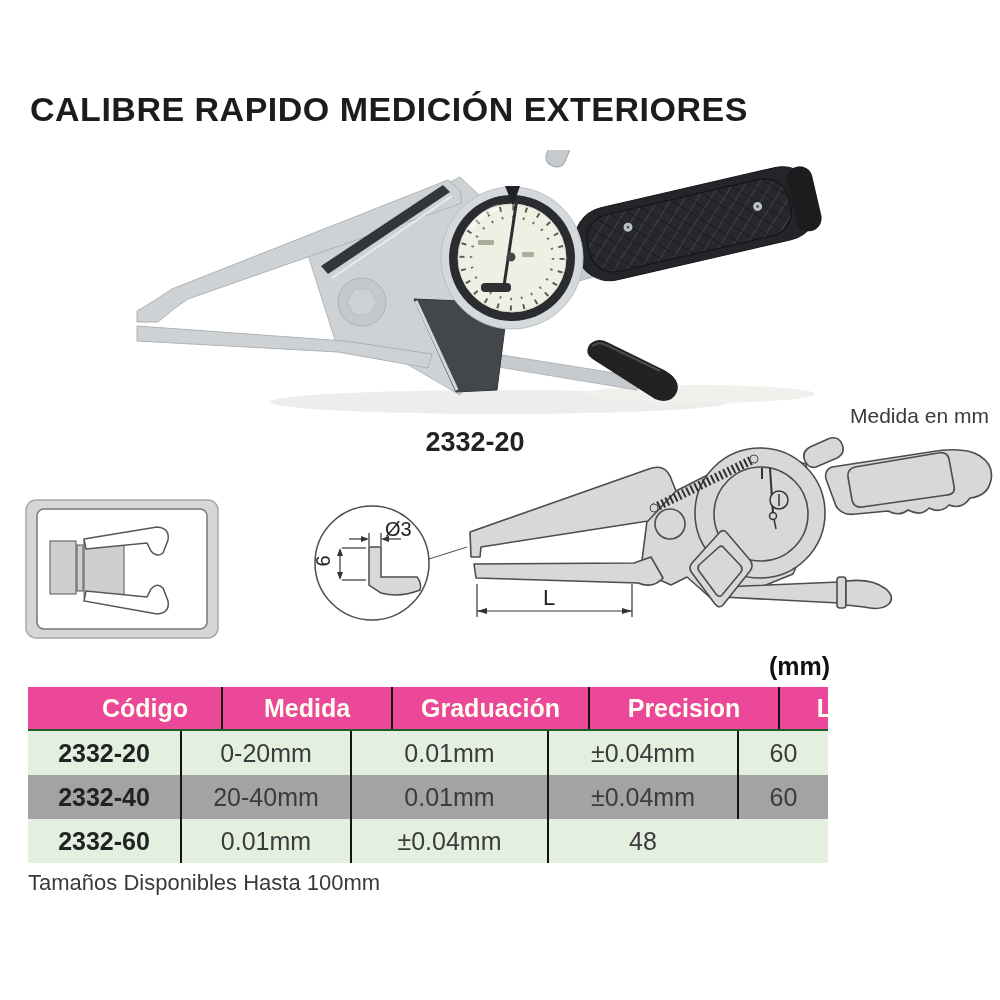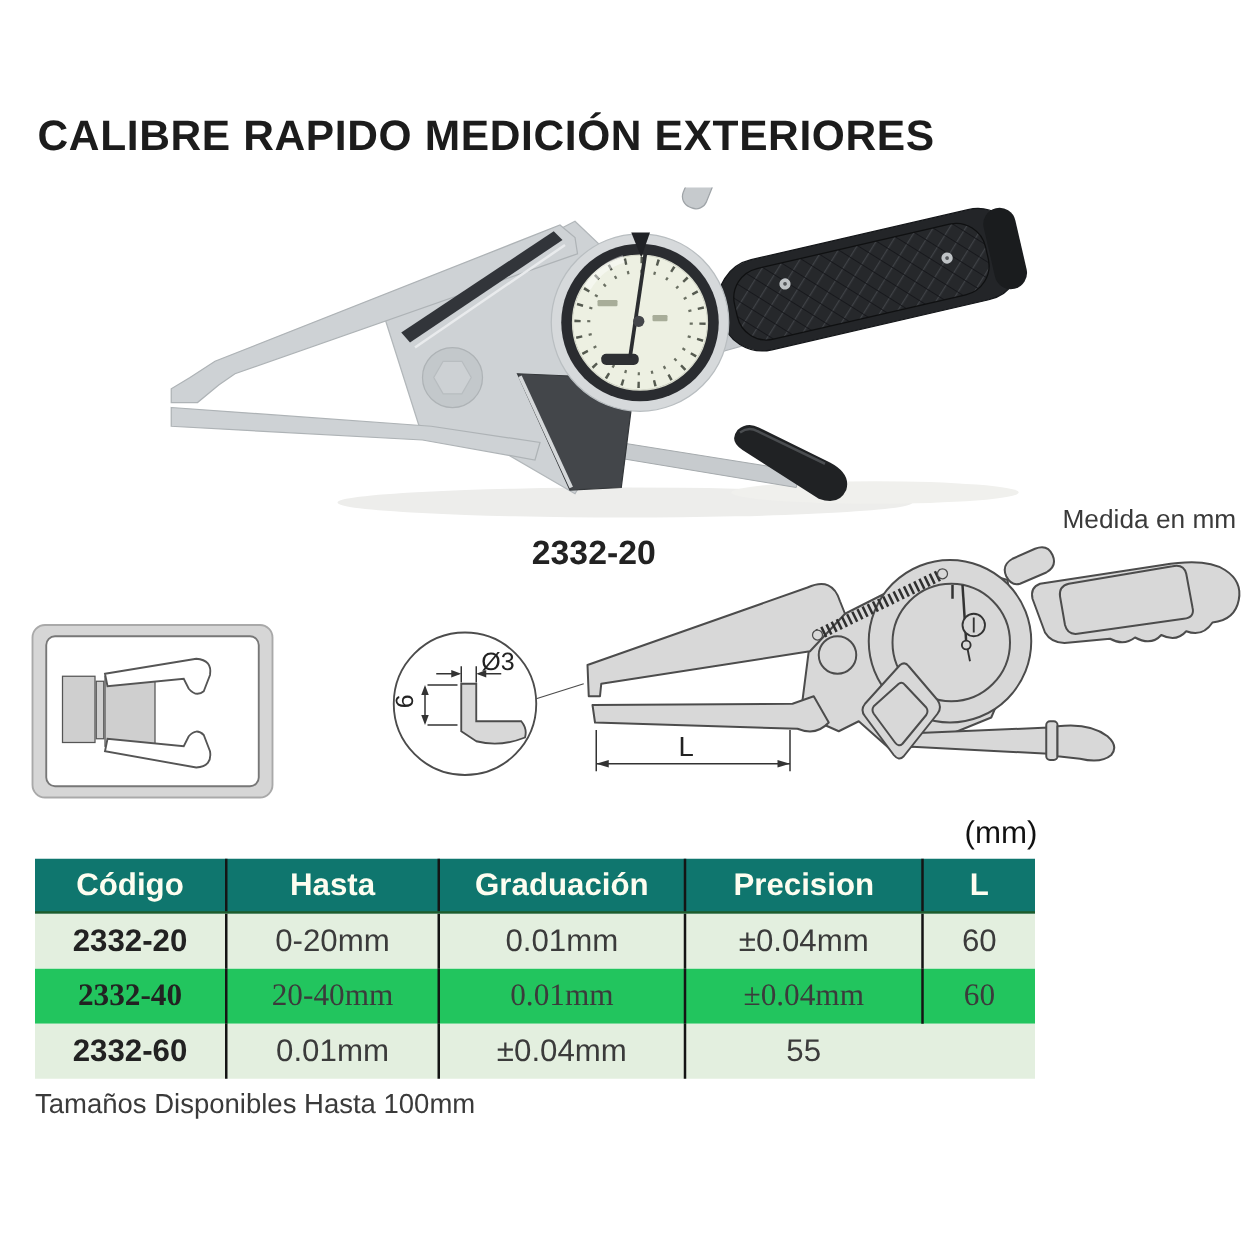--- a/index.html
+++ b/index.html
@@ -17,36 +17,36 @@
     position:absolute; left:370px; top:427px; width:210px; text-align:center;
     font-size:27px; font-weight:bold; color:#222;
   }
   .units-note {
     position:absolute; left:850px; top:404px; font-size:21px; color:#3a3a3a; white-space:nowrap;
   }
   .inset-svg { position:absolute; left:22px; top:496px; }
   .drawing-svg { position:absolute; left:300px; top:430px; }
   .mm-label {
     position:absolute; left:730px; top:652px; width:100px; text-align:right;
-    font-size:25px; font-weight:normal; color:#111;
+    font-size:25px; font-weight:bold; color:#111;
   }
   .spec-table { position:absolute; left:28px; top:687px; width:800px; }
   .t-row { display:grid; grid-template-columns:152px 170px 197px 190px 91px; }
-  .t-head { background:#0f766e; border-bottom:2px solid #1f5c2b; }
+  .t-head { background:#ec4899; border-bottom:2px solid #1f5c2b;padding-left:41px; }
   .t-head .cell {
     height:42px; display:flex; align-items:center; justify-content:center;
     color:#fdfdf0; font-weight:bold; font-size:25px;
   }
   .t-body .cell {
     height:44px; display:flex; align-items:center; justify-content:center;
     font-size:25px; color:#3b3b3b;
   }
   .t-body .code { font-weight:bold; color:#222; }
   .row-green { background:#e3efdf; }
-  .row-gray  { background:#22c55e;font-family:Liberation Serif, serif; }
+  .row-gray  { background:#a3a3a3; }
   .cell.sep { border-left:2px solid #141414; }
   .footer-note {
     position:absolute; left:28px; top:870px; font-size:22px; color:#3a3a3a;
   }
   text { font-family:"Liberation Sans", sans-serif; }
 </style>
 </head>
 <body>
 
 <div class="page">
@@ -205,21 +205,21 @@
     <polygon points="477,611 487,608 487,614" fill="#333"></polygon>
     <polygon points="632,611 622,608 622,614" fill="#333"></polygon>
     <text x="549" y="605" font-size="22" fill="#222" text-anchor="middle">L</text>
   </svg>
 
   <div class="mm-label">(mm)</div>
 
   <div class="spec-table">
     <div class="t-row t-head">
       <div class="cell">Código</div>
-      <div class="cell sep">Hasta</div>
+      <div class="cell sep">Medida</div>
       <div class="cell sep">Graduación</div>
       <div class="cell sep">Precision</div>
       <div class="cell sep">L</div>
     </div>
     <div class="t-body">
       <div class="t-row row-green">
         <div class="cell code">2332-20</div>
         <div class="cell sep">0-20mm</div>
         <div class="cell sep">0.01mm</div>
         <div class="cell sep">±0.04mm</div>
@@ -229,20 +229,20 @@
         <div class="cell code">2332-40</div>
         <div class="cell sep">20-40mm</div>
         <div class="cell sep">0.01mm</div>
         <div class="cell sep">±0.04mm</div>
         <div class="cell sep">60</div>
       </div>
       <div class="t-row row-green">
         <div class="cell code">2332-60</div>
         <div class="cell sep">0.01mm</div>
         <div class="cell sep">±0.04mm</div>
-        <div class="cell sep">55</div>
+        <div class="cell sep">48</div>
       </div>
     </div>
   </div>
 
   <div class="footer-note">Tamaños Disponibles Hasta 100mm</div>
 
 </div>
 
 </body></html>

